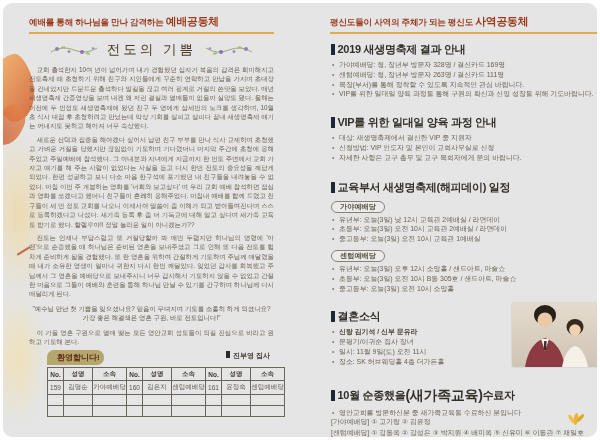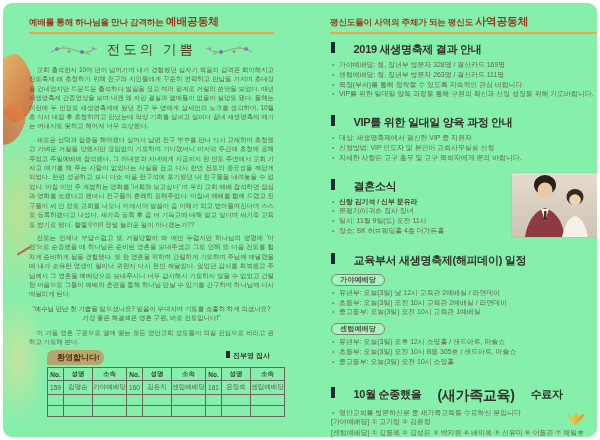--- a/index.html
+++ b/index.html
@@ -1,17 +1,17 @@
 <!DOCTYPE html>
 <html><head>
 <meta charset="utf-8">
 <style>
   * { margin:0; padding:0; box-sizing:border-box; }
   html,body { width:600px; height:440px; background:#ffffff; font-family:"Liberation Sans","DejaVu Sans",sans-serif; }
-  .spread { position:absolute; left:3px; top:3px; width:594px; height:434px; background:#86efac; border-radius:9px; overflow:hidden; }
+  .spread { position:absolute; left:3px; top:3px; width:594px; height:434px; background:#e5e5e5; border-radius:9px; overflow:hidden; }
   .half { position:absolute; top:0; height:434px; width:297px; }
   .half.left  { left:0; }
   .half.right { left:314px; }
 
   
   .pg-header { margin:12px 26px 0 26px; padding-bottom:3px; border-bottom:2px solid #e2a94d;
                font-size:8.6px; font-weight:bold; color:#9c3a1b; letter-spacing:-0.2px; }
   .pg-header .emph { font-size:10.8px; font-weight:bold; }
   .half.right .pg-header { margin:12px 13px 0 13px; }
 
@@ -49,21 +49,21 @@
   .wc3 { left:-16px; top:128px; width:62px; height:165px;
          background:radial-gradient(closest-side, rgba(244,210,122,.5), rgba(244,210,122,0)); filter:blur(2px); }
   .wc4 { left:-14px; top:288px; width:58px; height:135px;
          background:radial-gradient(closest-side, rgba(246,222,150,.55), rgba(246,222,150,0)); filter:blur(2px); }
   .wc-sprig { left:13px; top:247px; width:15px; height:2px; background:#c2452f; transform:rotate(-32deg); opacity:.8; border-radius:2px; }
 
   
   .sections { margin:0 14px 0 14px; position:relative; }
   .section { margin-top:14px; }
   .section.first { margin-top:8px; }
-  .sec-title { display:flex; font-size:11px; font-weight:bold; color:#33302a; letter-spacing:-0.3px;gap:16px; }
+  .sec-title { display:flex; align-items:center; font-size:11px; font-weight:bold; color:#33302a; letter-spacing:-0.3px; }
   .sec-bar { display:inline-block; width:3.5px; height:11px; background:#1f2636; margin-right:3px; }
   .sec-title .small { font-size:14px; }
   .bullet { position:relative; padding-left:8px; font-size:6.9px; line-height:9.8px; color:#6a6152; }
   .bullet::before { content:"•"; position:absolute; left:1px; color:#8a8172; }
   .bullet.bold { font-weight:bold; color:#4d4436; }
   .bullets { margin-top:3px; }
   .group-label { display:inline-block; border:1px solid #8a8172; border-radius:8px; padding:0 8px;
                  font-size:7.2px; line-height:10px; font-weight:bold; color:#565040; margin:4px 0 2px 0; background:rgba(255,255,255,.25); }
   .roster { font-size:6.9px; line-height:10.5px; color:#6a6152; }
 
@@ -212,20 +212,39 @@
             <span class="sec-bar"></span>
             <span>VIP를 위한 일대일 양육 과정 안내</span>
           </div>
         <div class="bullets">
           <div class="bullet">대상: 새생명축제에서 결신한 VIP 중 지원자</div>
           <div class="bullet">신청방법: VIP 인도자 및 본인이 교회사무실로 신청</div>
           <div class="bullet">자세한 사항은 교구 총무 및 교구 목회자에게 문의 바랍니다.</div>
         </div>
       </div>
 
+      <div class="section s3-margin">
+        <div class="sec-title">
+            <span class="sec-bar"></span>
+            <span>교육부서 새생명축제(해피데이) 일정</span>
+          </div>
+        <div class="group">
+          <div class="group-label">가야예배당</div>
+          <div class="bullet">유년부: 오늘(3일) 낮 12시 교육관 2예배실 / 라면데이</div>
+          <div class="bullet">초등부: 오늘(3일) 오전 10시 교육관 2예배실 / 라면데이</div>
+          <div class="bullet">중고등부: 오늘(3일) 오전 10시 교육관 1예배실</div>
+        </div>
+        <div class="group">
+          <div class="group-label">센텀예배당</div>
+          <div class="bullet">유년부: 오늘(3일) 오후 12시 소망홀 / 샌드아트, 마술쇼</div>
+          <div class="bullet">초등부: 오늘(3일) 오전 10시 B동 305호 / 샌드아트, 마술쇼</div>
+          <div class="bullet">중고등부: 오늘(3일) 오전 10시 소망홀</div>
+        </div>
+      </div>
+
       <div class="section s4-margin wedding">
         <div class="sec-title">
             <span class="sec-bar"></span>
             <span>결혼소식</span>
           </div>
         <div class="bullets">
           <div class="bullet bold">신랑 김기석 / 신부 문유라</div>
           <div class="bullet">문평기/이귀순 집사 장녀</div>
           <div class="bullet">일시: 11월 9일(토) 오전 11시</div>
           <div class="bullet">장소: SK 허브웨딩홀 4층 더가든홀</div>
@@ -245,39 +264,20 @@
           <path d="M13 64 Q17 40 33 35 Q49 40 53 64 Z" fill="#8d3a42"></path>
           <path d="M29 36 L37 36 L33 48 Z" fill="#f4f1ea"></path>
           <rect x="32" y="38" width="2.4" height="9" fill="#3a2f2a" transform="rotate(2 33 42)"></rect>
 
           <ellipse cx="63" cy="24" rx="8.5" ry="8" fill="#38291e"></ellipse>
           <circle cx="63" cy="27" r="5.8" fill="#f0d2b0"></circle>
           <path d="M50 64 Q54 45 63 43 Q72 45 76 64 Z" fill="#f5f1e9"></path>
         </svg>
       </div>
 
-      <div class="section s3-margin">
-        <div class="sec-title">
-            <span class="sec-bar"></span>
-            <span>교육부서 새생명축제(해피데이) 일정</span>
-          </div>
-        <div class="group">
-          <div class="group-label">가야예배당</div>
-          <div class="bullet">유년부: 오늘(3일) 낮 12시 교육관 2예배실 / 라면데이</div>
-          <div class="bullet">초등부: 오늘(3일) 오전 10시 교육관 2예배실 / 라면데이</div>
-          <div class="bullet">중고등부: 오늘(3일) 오전 10시 교육관 1예배실</div>
-        </div>
-        <div class="group">
-          <div class="group-label">센텀예배당</div>
-          <div class="bullet">유년부: 오늘(3일) 오후 12시 소망홀 / 샌드아트, 마술쇼</div>
-          <div class="bullet">초등부: 오늘(3일) 오전 10시 B동 305호 / 샌드아트, 마술쇼</div>
-          <div class="bullet">중고등부: 오늘(3일) 오전 10시 소망홀</div>
-        </div>
-      </div>
-
       <div class="section s5-margin">
         <div class="sec-title">
             <span class="sec-bar"></span>
             <span>10월 순종했을</span>
             <span class="small">(새가족교육)</span>
             <span> 수료자</span>
           </div>
         <div class="bullets">
           <div class="bullet">영안교회를 방문하신분 중 새가족교육을 수료하신 분입니다</div>
         </div>

